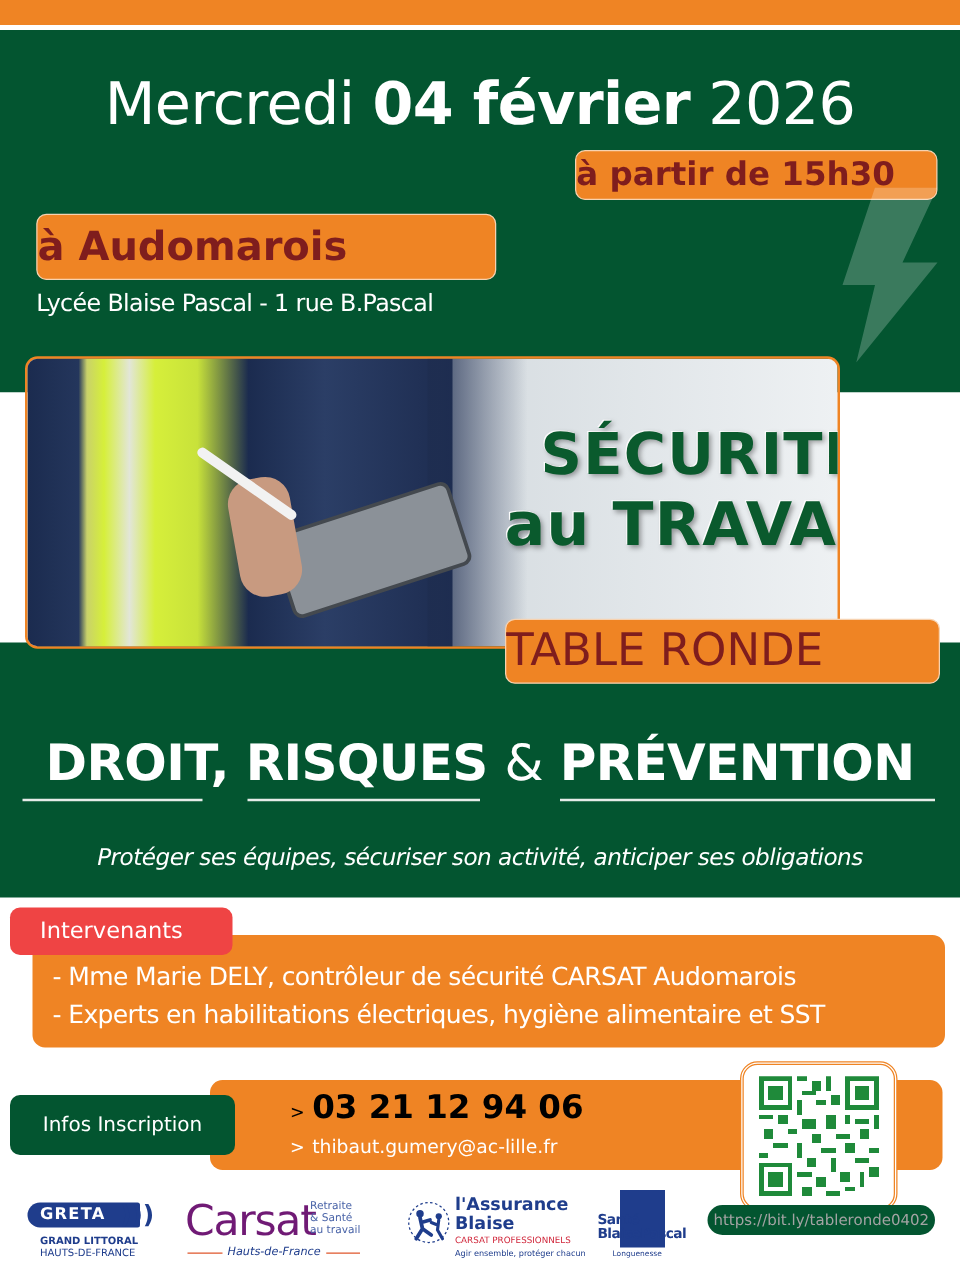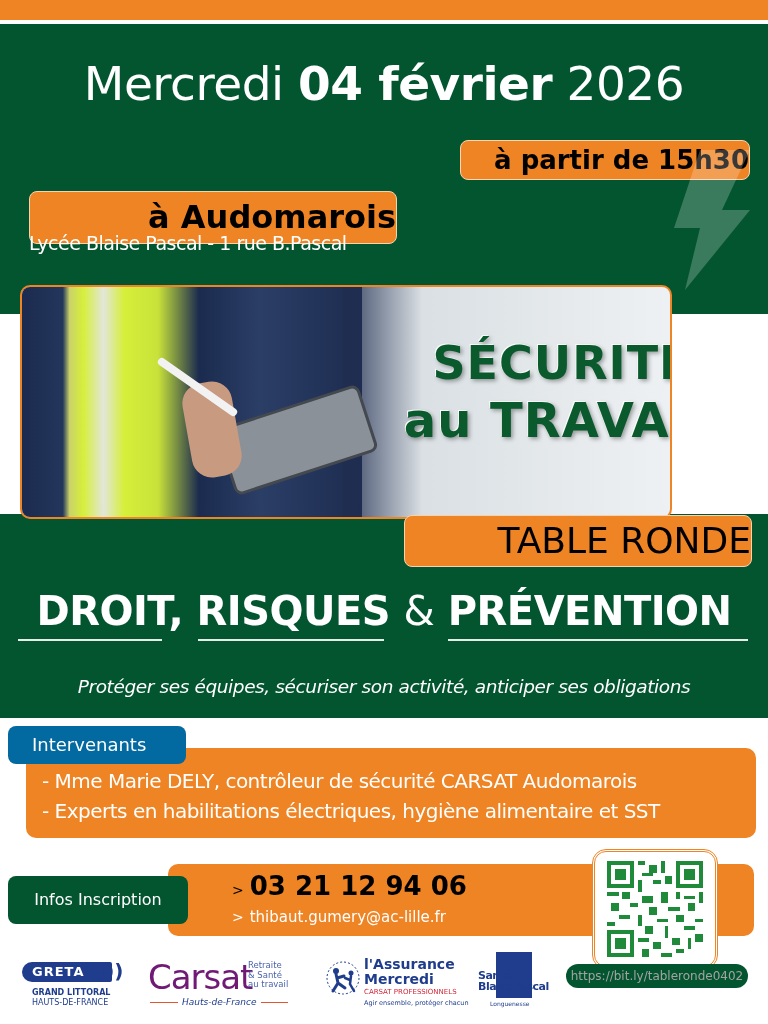--- a/index.html
+++ b/index.html
@@ -15,21 +15,21 @@
   
   #white-band { left: 0; top: 314px; width: 768px; height: 200px; background: #ffffff; }
   
   #green-bottom { left: 0; top: 514px; width: 768px; height: 204px; background: #035530; }
 
   #headline { left: 0; top: 54px; width: 768px; text-align: center; color: #fff; font-size: 47px; line-height: 60px; letter-spacing: -0.5px; white-space: nowrap; }
   #headline .day { font-weight: normal; }
   #headline .date { font-weight: bold; }
   #headline .year { font-weight: normal; }
 
-  .orange-pill { background: #ef8424; color: #000000; border: 1.5px solid #f7d2b0; border-radius: 8px; text-align: right; white-space: nowrap; margin-top: 20px; }
+  .orange-pill { background: #ef8424; color: #7f1d1d; border: 1.5px solid #f7d2b0; border-radius: 8px; text-align: left; white-space: nowrap; }
   #time-pill { left: 460px; top: 120px; width: 290px; height: 40px; font-size: 26px; font-weight: bold; line-height: 38px; }
   #place-pill { left: 29px; top: 171px; width: 368px; height: 53px; font-size: 32px; font-weight: bold; line-height: 51px; }
   #address { left: 29px; top: 230px; width: 400px; color: #fff; font-size: 19px; line-height: 26px; white-space: nowrap; letter-spacing: -0.5px; }
 
   #bolt { left: 660px; top: 150px; width: 100px; height: 140px; }
 
   
   #photo { left: 20px; top: 285px; width: 652px; height: 234px; border: 2px solid #ef8424; border-radius: 10px; overflow: hidden;
            background: linear-gradient(90deg, #e8ecee 0%, #f4f6f7 40%, #d9dfe3 60%, #eef1f3 100%); padding-left: 47px; }
   #photo-left { left: 0; top: 0; width: 340px; height: 234px; background:
@@ -47,21 +47,21 @@
   #theme { left: 0; top: 586px; width: 768px; text-align: center; color: #fff; font-size: 40px; font-weight: bold; line-height: 50px; white-space: nowrap; letter-spacing: -0.5px; }
   .uline { height: 2px; background: #e6ece8; }
   #ul-1 { left: 18px; top: 639px; width: 144px; }
   #ul-2 { left: 198px; top: 639px; width: 186px; }
   #ul-3 { left: 448px; top: 639px; width: 300px; }
 
   #tagline { left: 0; top: 674px; width: 768px; text-align: center; color: #fff; font-size: 18.5px; font-style: italic; line-height: 26px; white-space: nowrap; letter-spacing: -0.4px; }
 
   
   #speakers-box { left: 26px; top: 748px; width: 730px; height: 90px; background: #ef8424; border-radius: 10px; }
-  #speakers-label { left: 8px; top: 726px; width: 178px; height: 38px; background: #0369a1; color: #fff; border-radius: 8px; font-size: 18px; line-height: 38px; padding-left: 24px; }
+  #speakers-label { left: 8px; top: 726px; width: 178px; height: 38px; background: #ef4444; color: #fff; border-radius: 8px; font-size: 18px; line-height: 38px; padding-left: 24px; }
   .speaker-line { color: #fff; font-size: 20px; line-height: 28px; white-space: nowrap; letter-spacing: -0.5px; }
   #speaker-1 { left: 42px; top: 767px; }
   #speaker-2 { left: 42px; top: 797px; text-align: right; }
 
   
   #contact-box { left: 168px; top: 864px; width: 586px; height: 72px; background: #ef8424; border-radius: 10px; }
   #contact-label { left: 8px; top: 876px; width: 180px; height: 48px; background: #035530; color: #fff; border-radius: 8px; font-size: 16px; line-height: 48px; text-align: center; }
   #phone { left: 232px; top: 868px; color: #000000; font-size: 26px; font-weight: bold; line-height: 36px; white-space: nowrap; }
   #phone .arrow, #email .arrow { font-size: 14px; font-weight: normal; margin-right: 6px; }
   #email { left: 232px; top: 906px; color: #fff; font-size: 15px; line-height: 22px; white-space: nowrap; }
@@ -225,21 +225,21 @@
 
 <div id="logo-am" class="abs logo">
   <svg id="am-figure" class="abs" viewBox="0 0 38 38">
     <circle cx="19" cy="19" r="16" fill="none" stroke="#1f3d8c" stroke-width="1" stroke-dasharray="2 2"></circle>
     <circle cx="12" cy="12" r="3" fill="#1f3d8c"></circle>
     <path d="M12 15 L14 24 L9 32 M13 19 L20 17 M14 24 L21 29" stroke="#1f3d8c" stroke-width="3" fill="none" stroke-linecap="round"></path>
     <circle cx="27" cy="14" r="2.5" fill="#1f3d8c"></circle>
     <path d="M27 17 L26 25 L30 32 M26 21 L21 19" stroke="#1f3d8c" stroke-width="2.5" fill="none" stroke-linecap="round"></path>
   </svg>
   <div id="am-name" class="abs">l'Assurance
-Mercredi</div>
+Blaise</div>
   <div id="am-rp" class="abs">CARSAT PROFESSIONNELS</div>
   <div id="am-slogan" class="abs">Agir ensemble, protéger chacun</div>
 </div>
 
 <div id="logo-lycee" class="abs logo">
   <div id="lycee-bg" class="abs"></div>
   <div id="lycee-name" class="abs">Santé
 BlaisePascal</div>
   <div id="lycee-town" class="abs">Longuenesse</div>
 </div>

